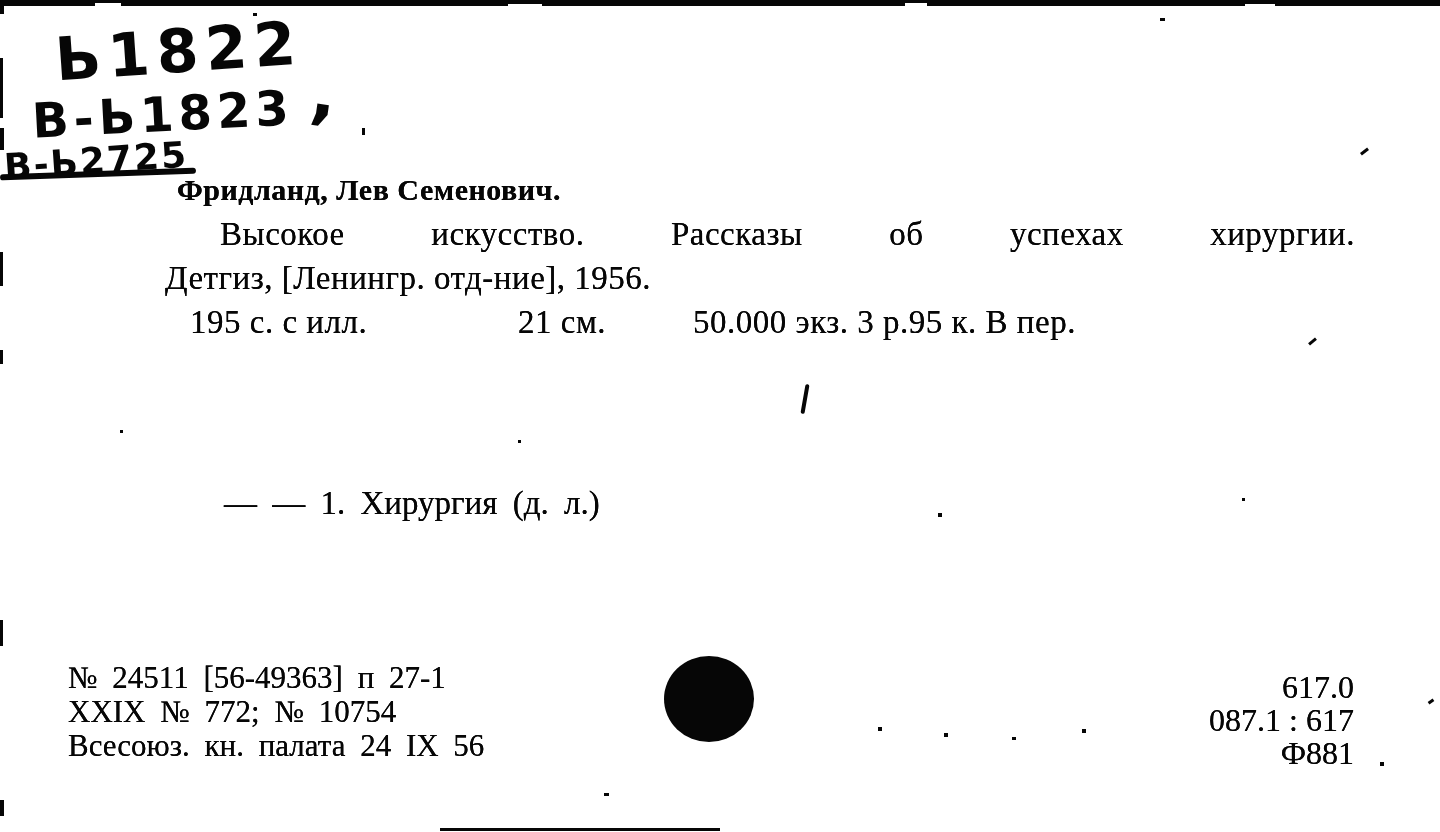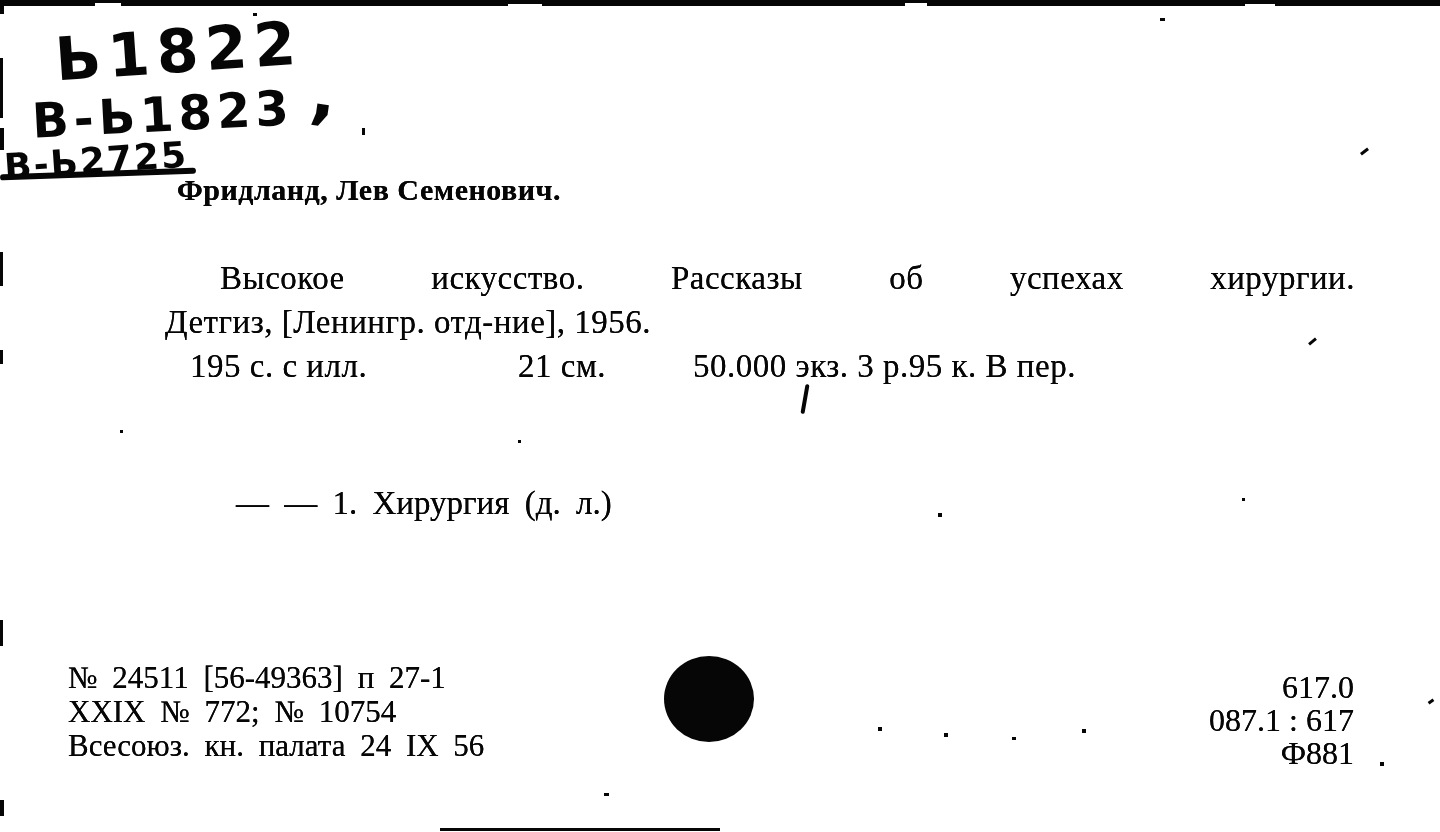--- a/index.html
+++ b/index.html
@@ -30,34 +30,33 @@
   .strike{position:absolute;left:0px;top:171px;width:196px;height:6px;background:#060606;transform:rotate(-2deg);border-radius:3px;}
   .hw-comma{left:312px;top:56px;font-size:66px;transform:rotate(8deg);}
   
   .entry{
     position:absolute;left:165px;top:168px;width:1190px;
     font-size:33px;line-height:44px;
     letter-spacing:0.5px;
     text-shadow:0 0 0.6px #060606;
   }
   .heading{padding-left:12px;font-weight:700;font-size:30px;white-space:nowrap;}
-  .jline{text-align:justify;text-align-last:justify;margin-top:44px;}
+  .jline{text-align:justify;text-align-last:justify;}
   .indent1{padding-left:55px;}
   .plainline{white-space:nowrap;}
   .collation{position:relative;height:44px;text-decoration:underline;}
   .collation span{position:absolute;white-space:nowrap;}
   .col-pages{left:25px;}
   .col-size{left:353px;}
   .col-edition{left:528px;}
   
   .tracing{
     position:absolute;left:224px;top:485px;
     font-size:33px;word-spacing:7px;white-space:nowrap;
     text-shadow:0 0 0.6px #060606;
-    margin-left:12px;
   }
   
   .footer-left{
     position:absolute;left:68px;top:661px;
     font-size:31px;line-height:34px;word-spacing:7px;white-space:nowrap;
     text-shadow:0 0 0.6px #060606;
   }
   .footer-right{
     position:absolute;right:86px;top:671px;
     font-size:32px;line-height:33px;text-align:right;white-space:nowrap;

